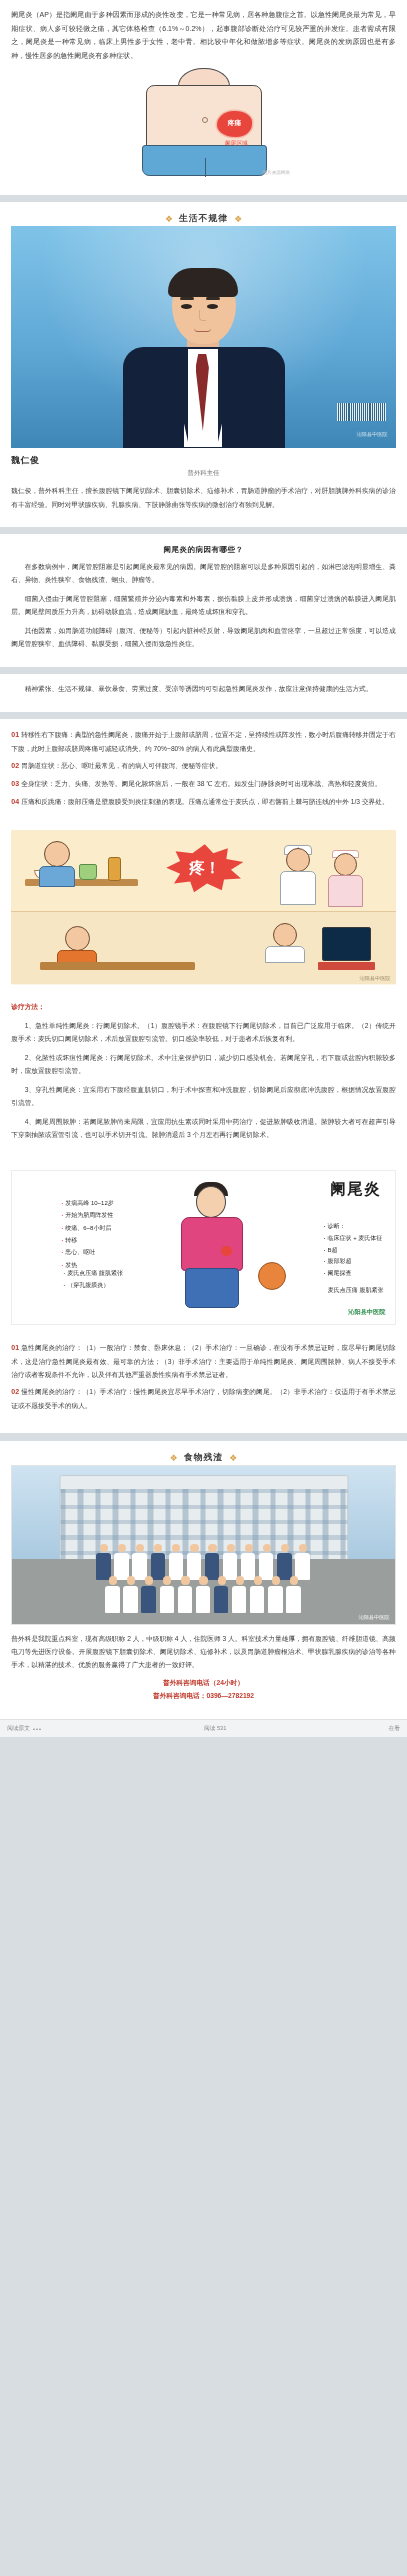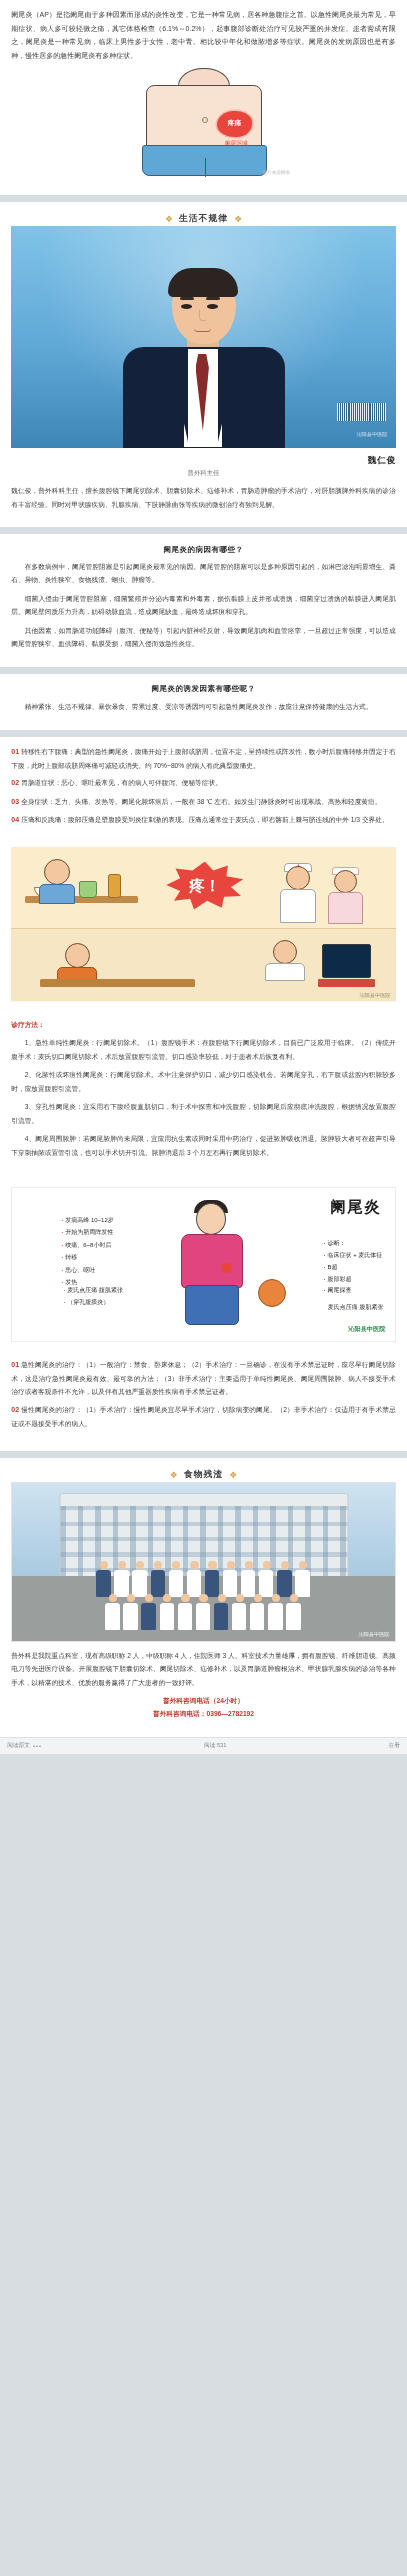--- a/index.html
+++ b/index.html
@@ -194,21 +194,21 @@
       repeating-linear-gradient(90deg,#fff 0 1px,transparent 1px 2.1px),
       rgba(0,0,0,.35);
     opacity: .85;
   }
   .photo-frame .wm {
     position: absolute; right: 8.2px; bottom: 10.3px;
     color: rgba(255,255,255,.75); font-size: 5.2px;
   }
 
   .doc-name {
-    text-align: right;
+    text-align: left;
     font-size: 8.8px;
     font-weight: bold;
     color: #2b2b2b;
     margin: 7.2px 0 2.1px 0;
     letter-spacing: 0.5px;
   }
   .doc-title {
     text-align: center;
     font-size: 6.4px;
     color: #6b6b6b;
@@ -519,21 +519,20 @@
     <div class="body-text">
       <p>在多数病例中，阑尾管腔阻塞是引起阑尾炎最常见的病因。阑尾管腔的阻塞可以是多种原因引起的，如淋巴滤泡明显增生、粪石、异物、炎性狭窄、食物残渣、蛔虫、肿瘤等。</p>
       <p>细菌入侵由于阑尾管腔阻塞，细菌繁殖并分泌内毒素和外毒素，损伤黏膜上皮并形成溃疡，细菌穿过溃疡的黏膜进入阑尾肌层。阑尾壁间质压力升高，妨碍动脉血流，造成阑尾缺血，最终造成坏疽和穿孔。</p>
       <p>其他因素，如胃肠道功能障碍（腹泻、便秘等）引起内脏神经反射，导致阑尾肌肉和血管痉挛，一旦超过正常强度，可以造成阑尾管腔狭窄、血供障碍、黏膜受损，细菌入侵而致急性炎症。</p>
     </div>
   </div>
 
   <div class="sep"></div>
 
   <div class="card">
-    <div class="q-head">阑尾炎的诱发因素有哪些呢？</div>
     <div class="body-text">
       <p>精神紧张、生活不规律、暴饮暴食、劳累过度、受凉等诱因均可引起急性阑尾炎发作，故应注意保持健康的生活方式。</p>
     </div>
   </div>
 
   <div class="sep"></div>
 
   <div class="card">
 
     <div class="num-item">

